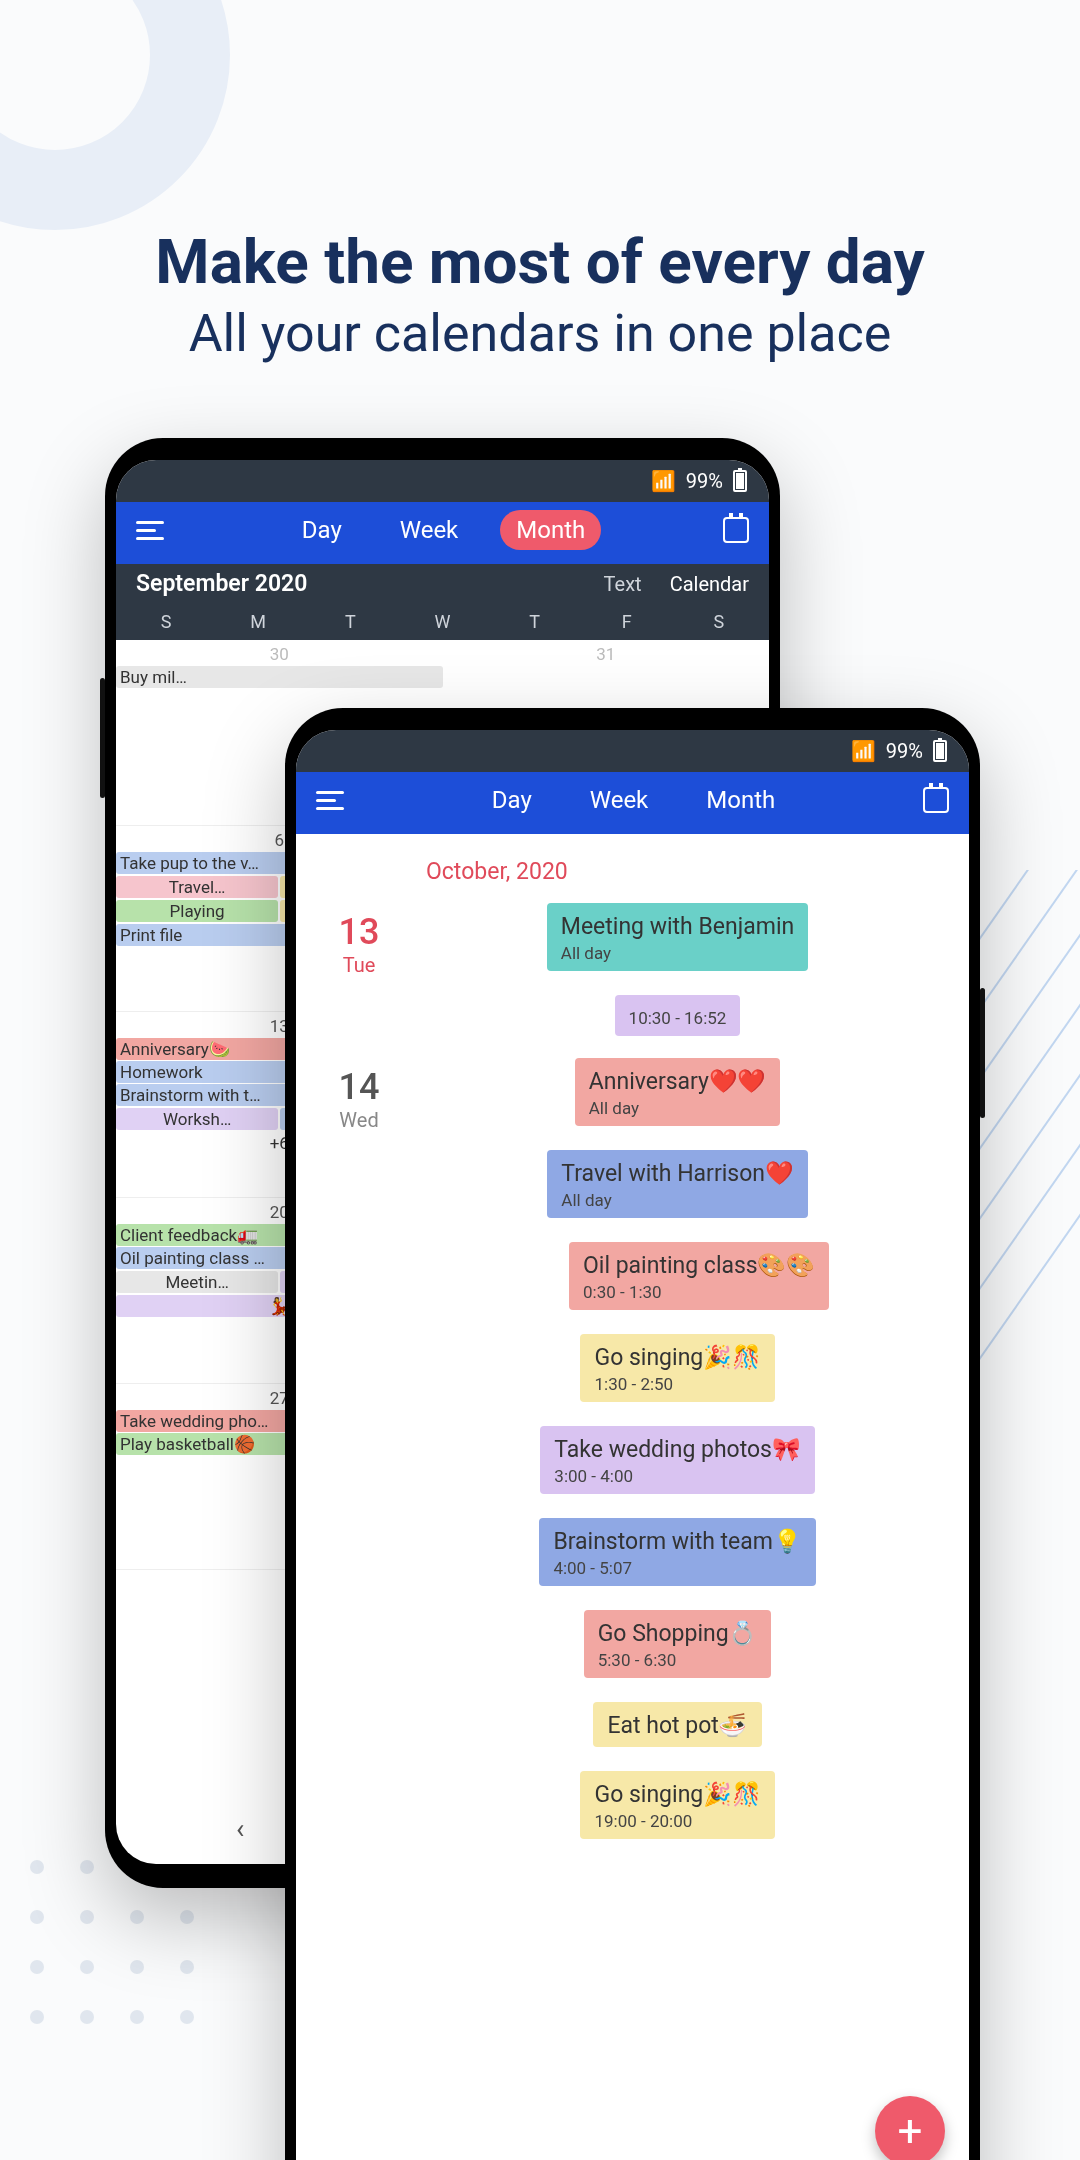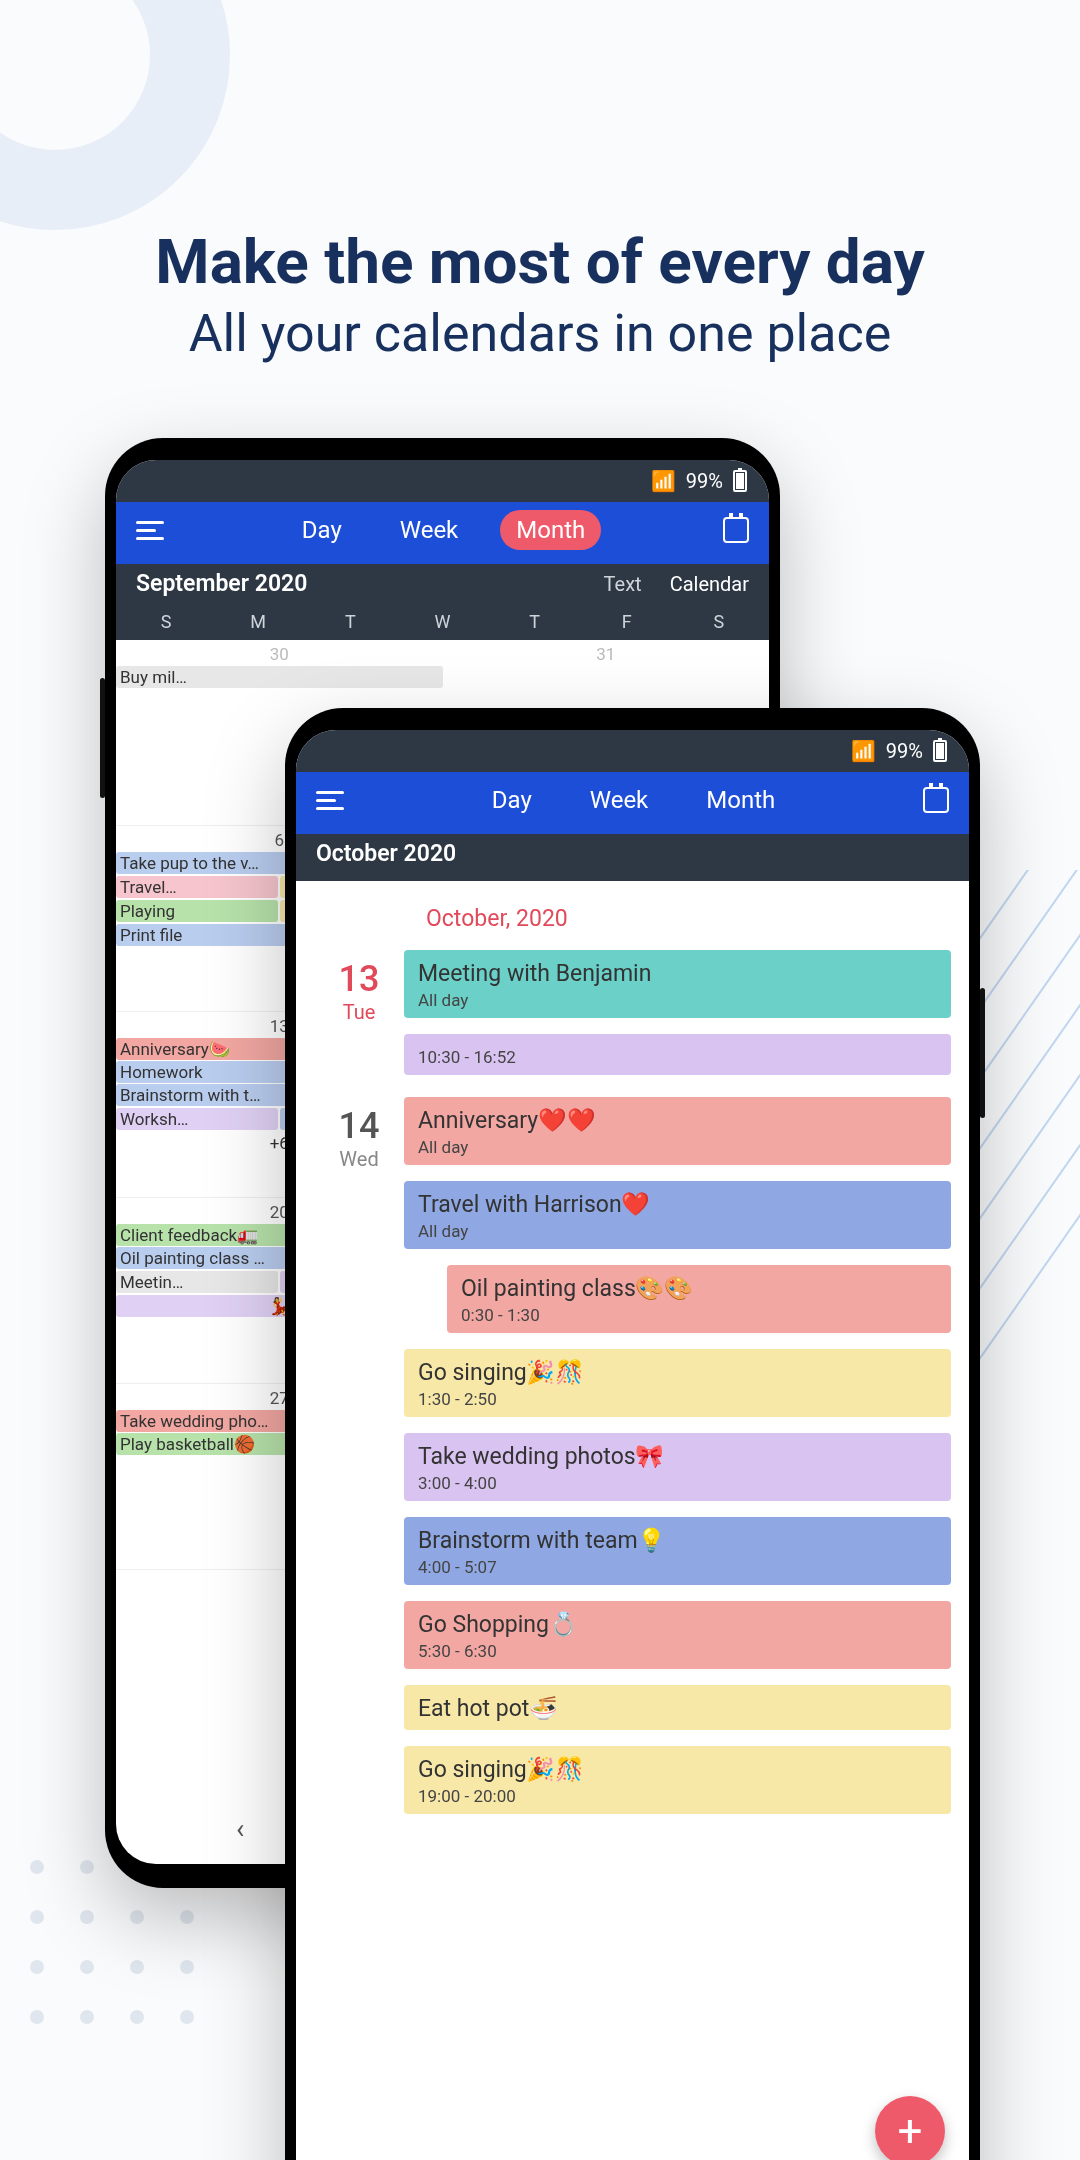--- a/index.html
+++ b/index.html
@@ -44,37 +44,37 @@
   .subheader .right{ display:flex; gap:28px; font-size:20px; color:#cfd4db;}
   .wk{ background:#2e3844; color:#cfd4db; display:flex; padding:0 4px 8px;}
   .wk span{ flex:1; text-align:center; font-size:18px;}
   
   .month-body{ flex:1; background:#fff; position:relative;}
   .day-row{ display:flex; border-bottom:1px solid #eee;}
   .day-row .cell{ flex:1; min-height:185px; font-size:16px; padding-top:4px;}
   .cell .num{ text-align:center; color:#555; font-size:17px; margin-bottom:2px;}
   .cell.dim .num{ color:#bbb;}
   .chip{ font-size:17px; padding:1px 4px; margin:1px 0; border-radius:3px; white-space:nowrap; overflow:hidden; text-overflow:ellipsis; color:#333;}
-  .dn-col2{ display:flex; gap:2px;}
+  .dn-col2{ display:flex; gap:2px;text-align:center;}
   .dn-col2 .chip{flex:1;}
   
   .month-pager{ height:72px; display:flex; align-items:center; justify-content:flex-start; padding-left:120px; color:#555; font-size:28px;}
   
   
   #phoneB { left:285px; top:708px; width:695px; height:1568px; z-index:2;}
   #phoneB .screen{height:1522px;}
   .agenda { flex:1; background:#fff; overflow:hidden;}
   .agenda-month-label{ color:#e04a5a; font-size:23px; padding:24px 0 18px 130px;}
   .agenda-day{ display:flex; padding:0 18px 22px 18px; }
   .agenda-day .date{ width:90px; text-align:center; padding-top:8px;}
   .agenda-day .date .dnum{ font-size:36px; color:#e04a5a; font-weight:500;}
   .agenda-day .date.grey .dnum{ color:#555;}
   .agenda-day .date .dname{ font-size:20px; color:#e04a5a;}
   .agenda-day .date.grey .dname{ color:#888;}
-  .agenda-day .events{ flex:1; display:flex; flex-direction:column; gap:16px;}
+  .agenda-day .events{ flex:1; display:flex; flex-direction:column; gap:24px;align-items:center;}
   .evcard{ border-radius:4px; padding:10px 14px 8px; }
   .evcard .title{ font-size:23px; color:#333;}
   .evcard .time{ font-size:17px; color:#444; margin-top:3px;}
   
   .fab{ position:absolute; right:24px; bottom:86px; width:70px; height:70px; border-radius:50%; background:#ef5a6b; color:#fff; display:flex; align-items:center; justify-content:center; font-size:44px; box-shadow:0 6px 14px rgba(0,0,0,.25);}
 </style>
 </head>
 <body>
 
 <div class="deco-ring"></div>
@@ -239,23 +239,20 @@
           <i></i>
           <i></i>
         </div>
       <div class="view-tabs">
         <span class="tab">Day</span>
         <span class="tab">Week</span>
         <span class="tab">Month</span>
       </div>
       <div class="today-icon"></div>
     </div>
-    <div class="subheader">
-        <span class="left">October 2020</span>
-      </div>
 
     <div class="agenda" id="agenda">
       <div class="agenda-month-label">October, 2020</div>
     <div class="agenda-day">
           <div class="date">
             <div class="dnum">13</div>
             <div class="dname">Tue</div>
           </div>
           <div class="events">
             <div class="evcard" style="background: rgb(106, 208, 200);">

